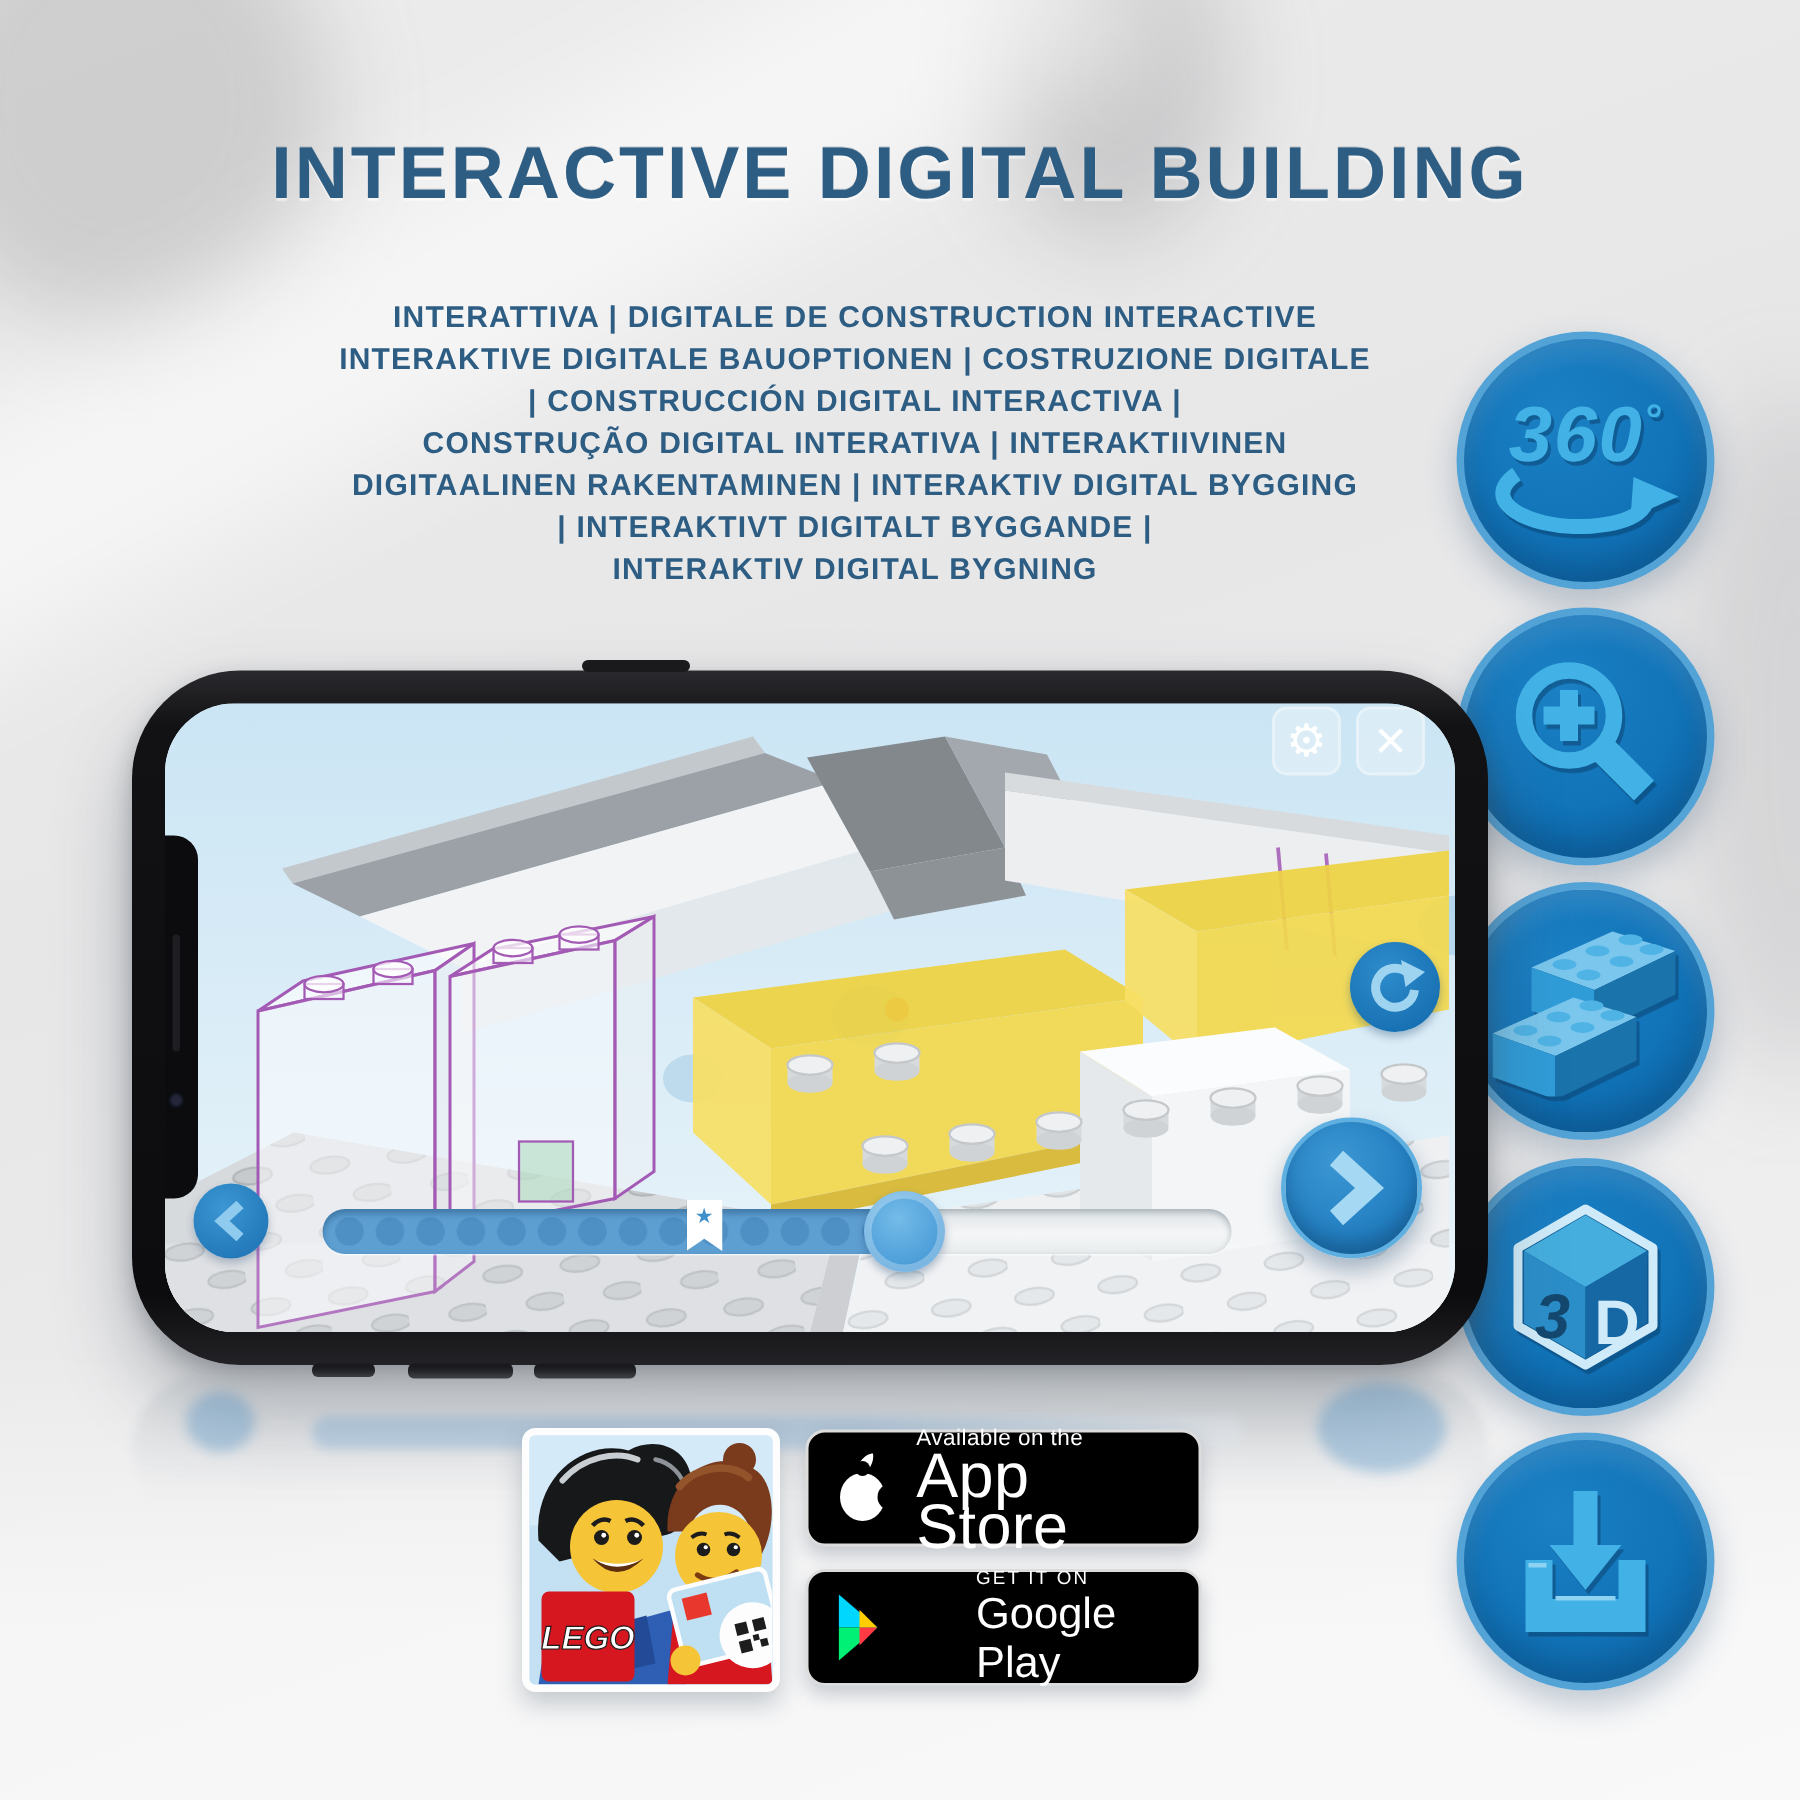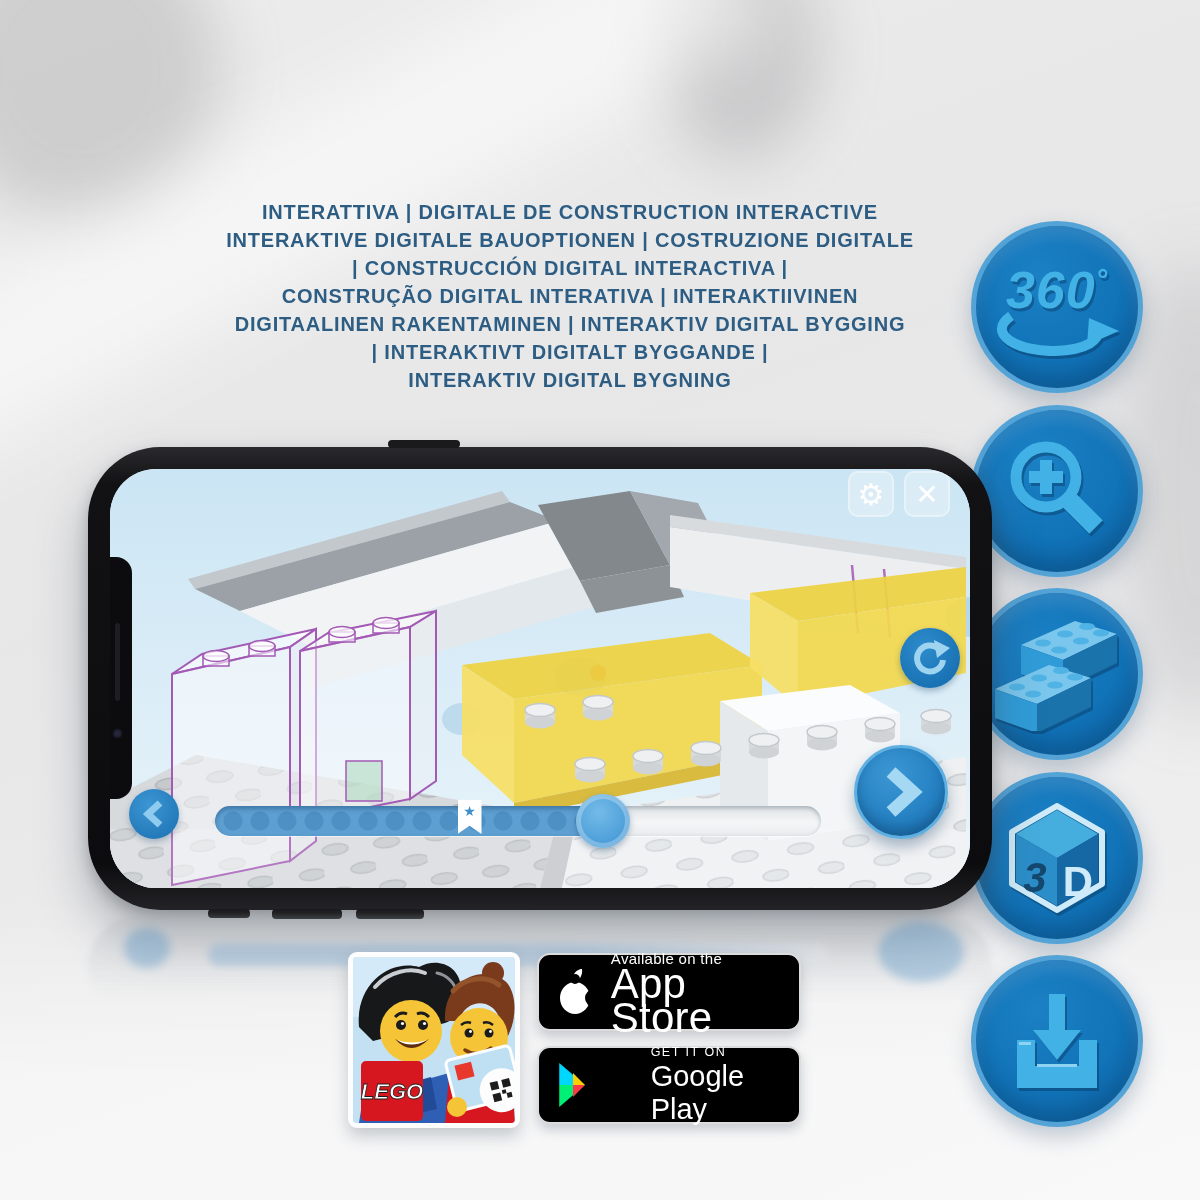--- a/index.html
+++ b/index.html
@@ -118,20 +118,21 @@
 <body>
 
 <div class="canvas">
 
   <div class="smudge sm-tl"></div>
   <div class="smudge sm-top"></div>
   <div class="smudge sm-right"></div>
   <div class="streak"></div>
   <div class="floor"></div>
 
+  <div class="title">INTERACTIVE DIGITAL BUILDING</div>
 
   <div class="subtitle">
     <div>INTERATTIVA | DIGITALE DE CONSTRUCTION INTERACTIVE</div>
     <div>INTERAKTIVE DIGITALE BAUOPTIONEN | COSTRUZIONE DIGITALE</div>
     <div>| CONSTRUCCIÓN DIGITAL INTERACTIVA |</div>
     <div>CONSTRUÇÃO DIGITAL INTERATIVA | INTERAKTIIVINEN</div>
     <div>DIGITAALINEN RAKENTAMINEN | INTERAKTIV DIGITAL BYGGING</div>
     <div>| INTERAKTIVT DIGITALT BYGGANDE |</div>
     <div>INTERAKTIV DIGITAL BYGNING</div>
   </div>

